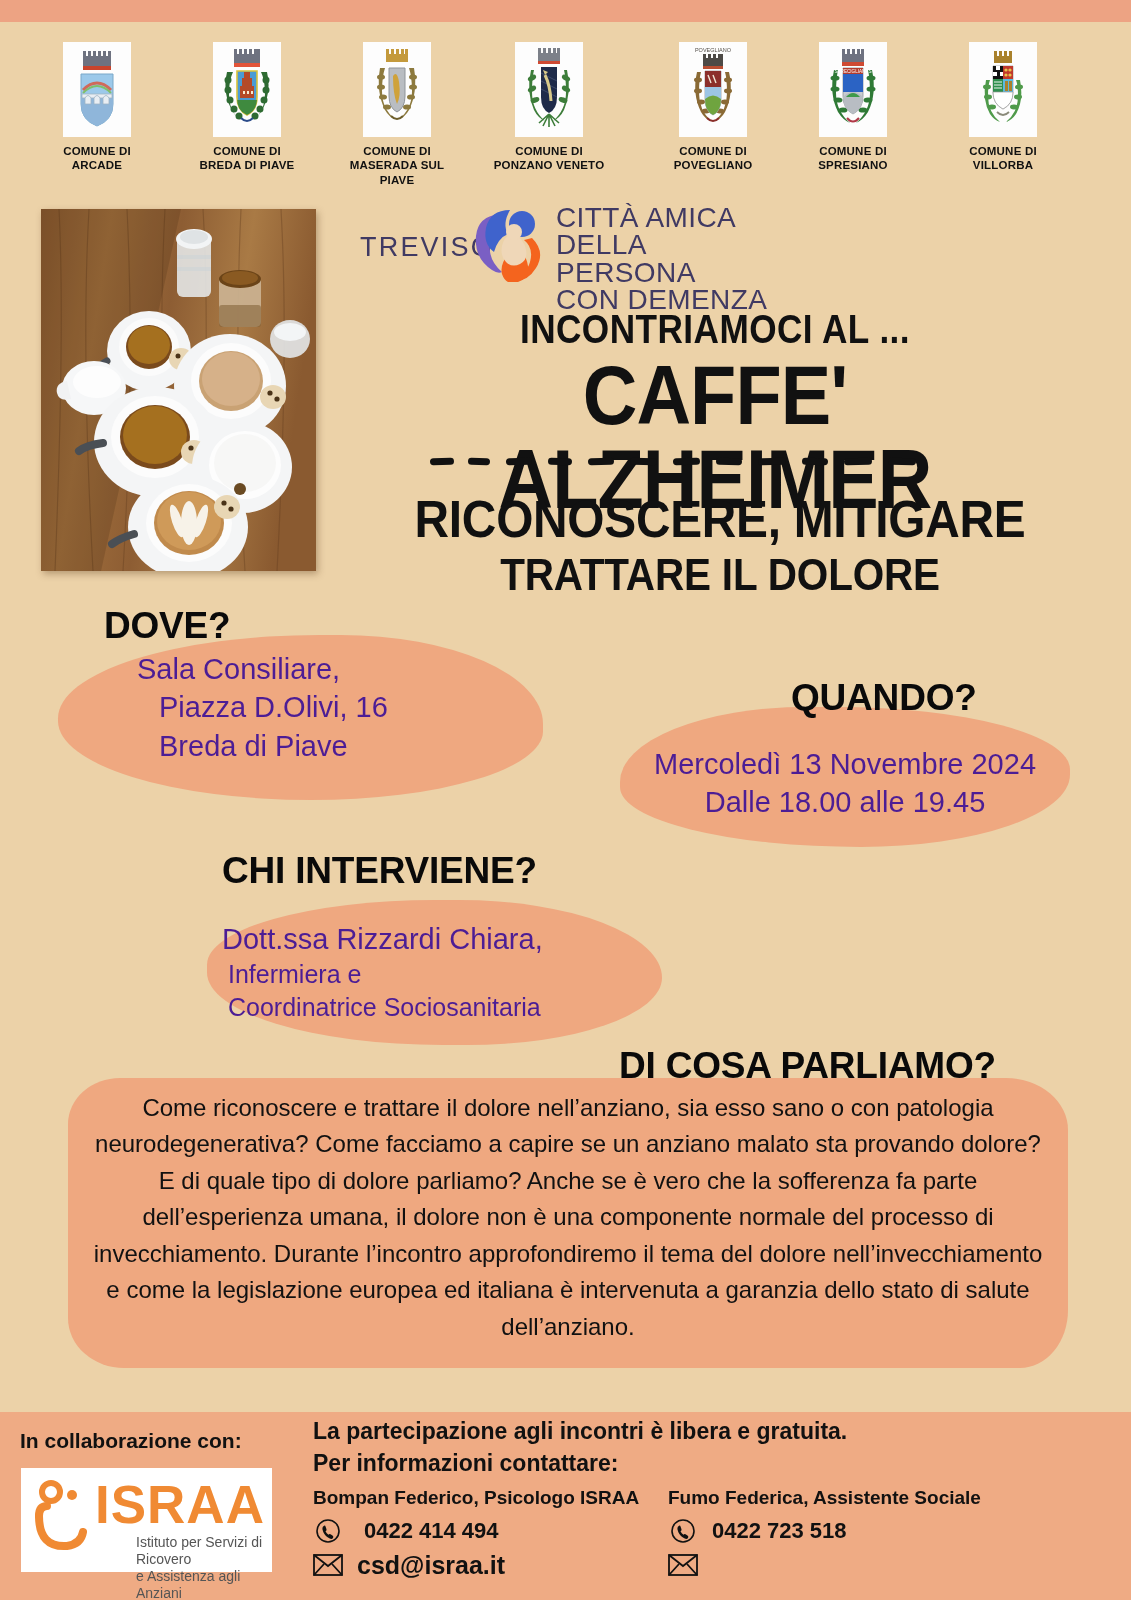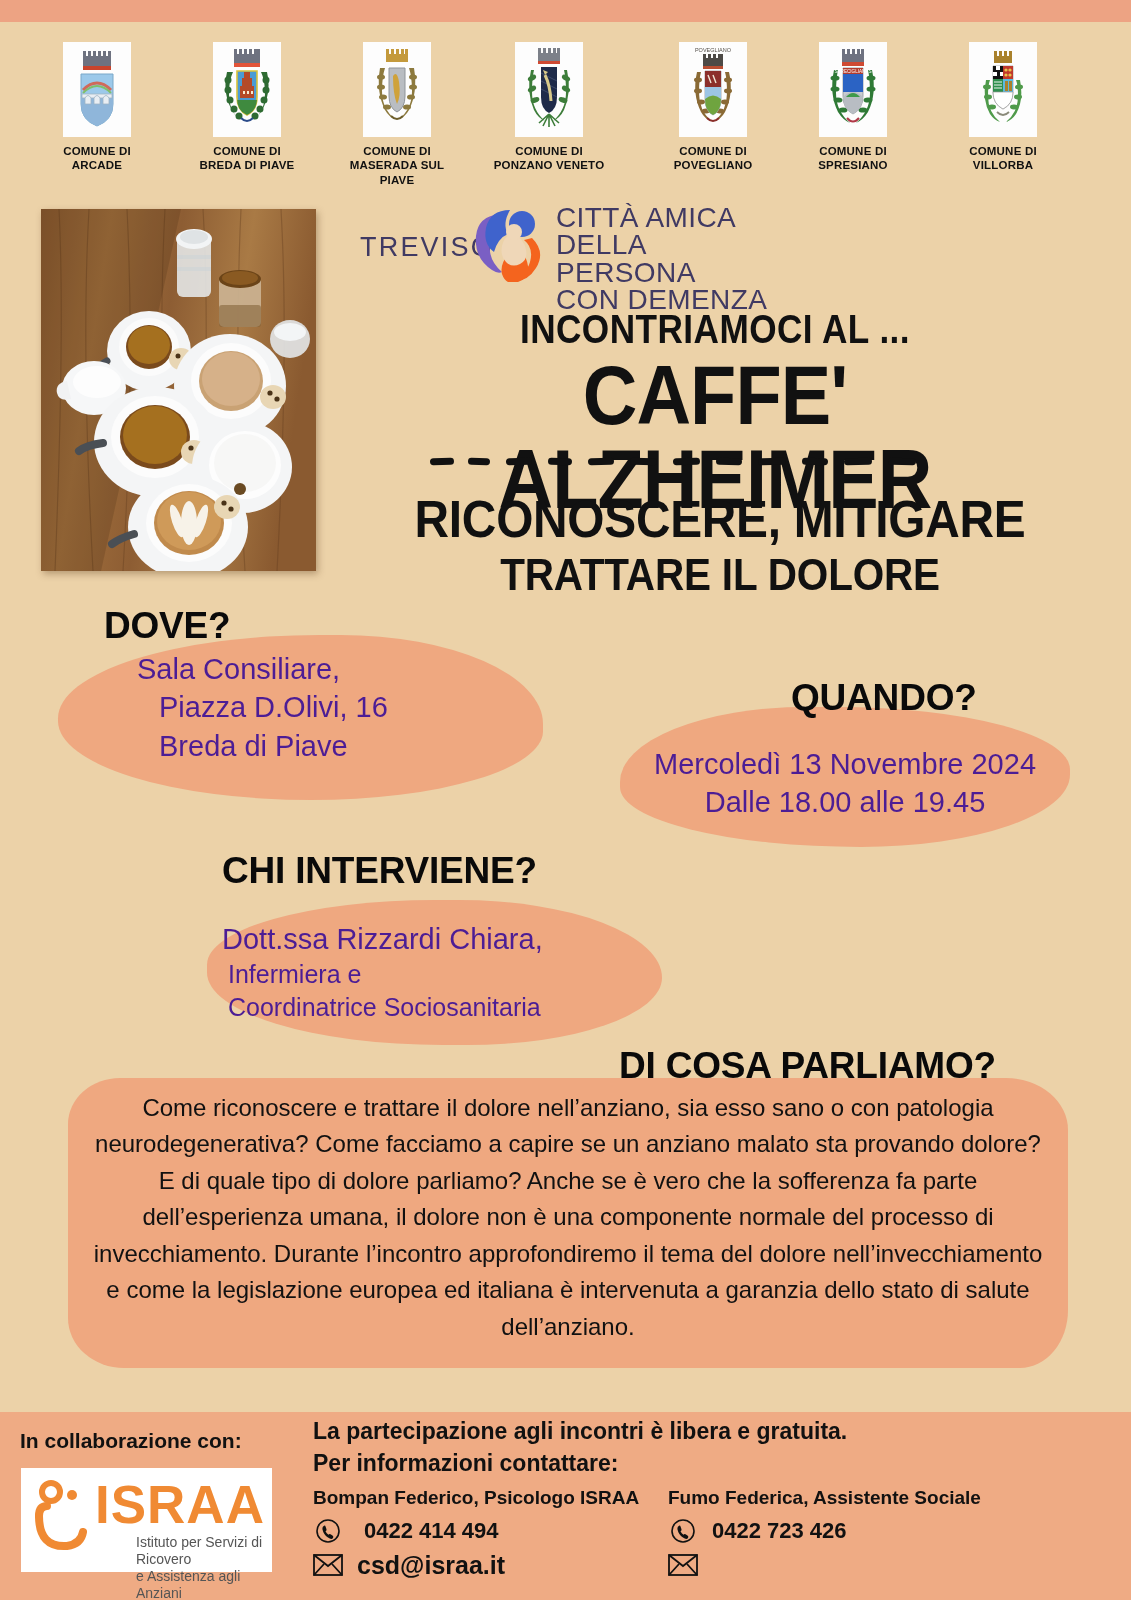--- a/index.html
+++ b/index.html
@@ -608,21 +608,21 @@
 </div>
 
 <div class="contact c2">Fumo Federica, Assistente Sociale</div>
 <div class="crow c2-phone">
   <span class="ic">
     <svg viewBox="0 0 26 26" width="26" height="26" aria-hidden="true">
       <circle cx="13" cy="13" r="11" fill="none" stroke="#111" stroke-width="1.6"></circle>
       <path d="M9.5 7.5 q-2.5 1 -2 4 q1 5 5.5 8 q3.5 2.5 5 0.5 q1 -1.5 -0.5 -2.5 l-2 -1.3 q-1.2 -0.6 -2 0.6 q-2 -1.4 -3 -3.6 q1.4 -0.6 1 -2 l-0.8 -2.3 q-0.5 -1.6 -1.2 -1.4 z" fill="#111"></path>
     </svg>
   </span>
-  <span class="txt">0422 723 426</span>
+  <span class="txt">0422 723 518</span>
 </div>
 <div class="crow c2-mail">
   <span class="ic">
     <svg viewBox="0 0 30 22" width="30" height="22" aria-hidden="true">
       <rect x="1" y="1" width="28" height="20" fill="none" stroke="#111" stroke-width="1.8"></rect>
       <path d="M1 1 L15 12 L29 1" fill="none" stroke="#111" stroke-width="1.8"></path>
       <path d="M1 21 L11 10 M29 21 L19 10" fill="none" stroke="#111" stroke-width="1.8"></path>
     </svg>
   </span>
 </div>

